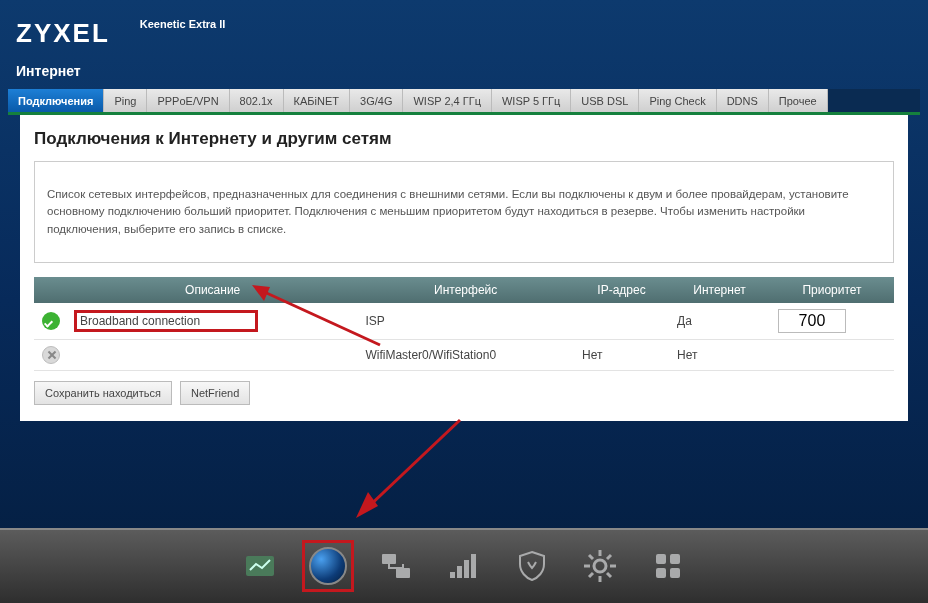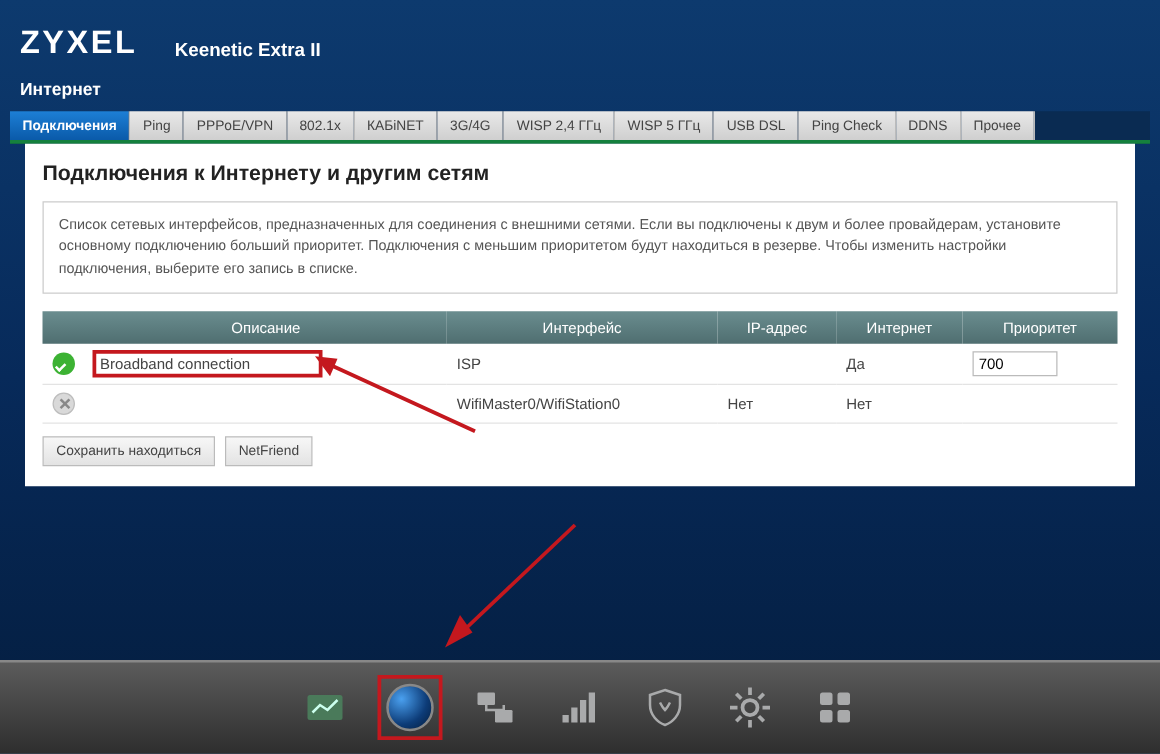--- a/index.html
+++ b/index.html
@@ -1,38 +1,38 @@
 <!DOCTYPE html>
 <html><head>
 <meta charset="utf-8">
 <style>
 *{margin:0;padding:0;box-sizing:border-box;font-family:Arial,Helvetica,sans-serif}
 body{width:928px;height:603px;background:linear-gradient(180deg,#0d3a6e 0%,#072a5a 50%,#041d3e 100%);overflow:hidden;position:relative}
-.header{display:flex;align-items:flex-end;padding:18px 16px 8px}
+.header{display:flex;align-items:flex-start;padding:18px 16px 8px}
 .logo{color:#fff;font-weight:700;font-size:26px;letter-spacing:2px}
-.model{color:#fff;font-weight:700;font-size:15px;margin-left:30px}
+.model{color:#fff;font-weight:700;font-size:11px;margin-left:30px}
 .section-title{color:#fff;font-weight:700;font-size:14px;padding:6px 16px 10px}
 .tab-bar{display:flex;background:#0a2b52;height:26px;margin:0 8px;border-bottom:3px solid #15803d}
 .tab{background:linear-gradient(180deg,#e9e9e9 0%,#cfcfcf 100%);color:#444;font-size:11px;padding:6px 10px;border-right:1px solid #bbb;cursor:pointer;white-space:nowrap;display:flex;align-items:center}
 .tab.active{background:linear-gradient(180deg,#1d7fd6 0%,#0a5aa9 100%);color:#fff;font-weight:700}
 .panel{background:#fff;margin:0 20px;padding:14px 14px 16px}
 .panel-title{font-size:17px;font-weight:700;color:#222;margin-bottom:12px}
-.infobox{border:1px solid #ccc;background:#fff;color:#555;font-size:11.5px;line-height:1.5;padding:10px 12px;margin-bottom:14px}
+.infobox{border:1px solid #ccc;background:#fff;color:#555;font-size:11.5px;line-height:1.5;padding:24px 12px;margin-bottom:14px}
 .tbl{width:100%;border-collapse:collapse;font-size:12px}
 .tbl th{background:linear-gradient(180deg,#6a8d8f 0%,#4f6e70 100%);color:#fff;text-align:center;font-weight:400;padding:6px 8px;font-size:12px}
 .tbl td{padding:6px 8px;border-bottom:1px solid #e3e3e3;color:#444}
 .row-highlight{outline:3px solid #c4181e;outline-offset:-1px}
 .status-ic{width:18px;height:18px;border-radius:50%;display:inline-block;vertical-align:middle}
 .status-ok{background:#3cb233;position:relative}
 .status-ok:after{content:"";position:absolute;left:4px;top:7px;width:3px;height:6px;border:solid #fff;border-width:0 2px 2px 0;transform:rotate(45deg)}
 .status-off{background:#d9d9d9;position:relative;border:1px solid #bdbdbd}
 .status-off:before,.status-off:after{content:"";position:absolute;left:8px;top:3px;width:2px;height:10px;background:#888}
 .status-off:before{transform:rotate(45deg)}
 .status-off:after{transform:rotate(-45deg)}
-.prio-input{width:68px;border:1px solid #bbb;padding:2px 4px;font-size:12px;text-align:left}
+.prio-input{width:68px;border:1px solid #bbb;padding:2px 4px;font-size:16px;text-align:center}
 .btn-row{margin-top:10px;display:flex;gap:8px}
 .btn{background:linear-gradient(180deg,#f7f7f7 0%,#e3e3e3 100%);border:1px solid #bbb;color:#444;font-size:11px;padding:5px 10px;cursor:pointer}
 .bottom-bar{position:absolute;left:0;right:0;bottom:0;height:75px;background:linear-gradient(180deg,#5d5d5d 0%,#2e2e2e 100%);display:flex;align-items:center;justify-content:center;gap:26px}
 .bottom-bar:before{content:"";position:absolute;left:0;right:0;top:0;height:2px;background:#888}
 .nav-ic{width:42px;height:42px;display:flex;align-items:center;justify-content:center;cursor:pointer;position:relative}
 .nav-ic svg{width:36px;height:36px;fill:#a9aaab}
 .nav-ic.selected{outline:3px solid #c4181e;outline-offset:2px}
 .globe{width:38px;height:38px;border-radius:50%;background:radial-gradient(circle at 30% 30%,#4aa0ef 0%,#0d3c78 60%,#031b3a 100%);border:2px solid #888}
 .arrow{position:absolute;pointer-events:none}
 .arrow-line{stroke:#c4181e;stroke-width:3;fill:none}

